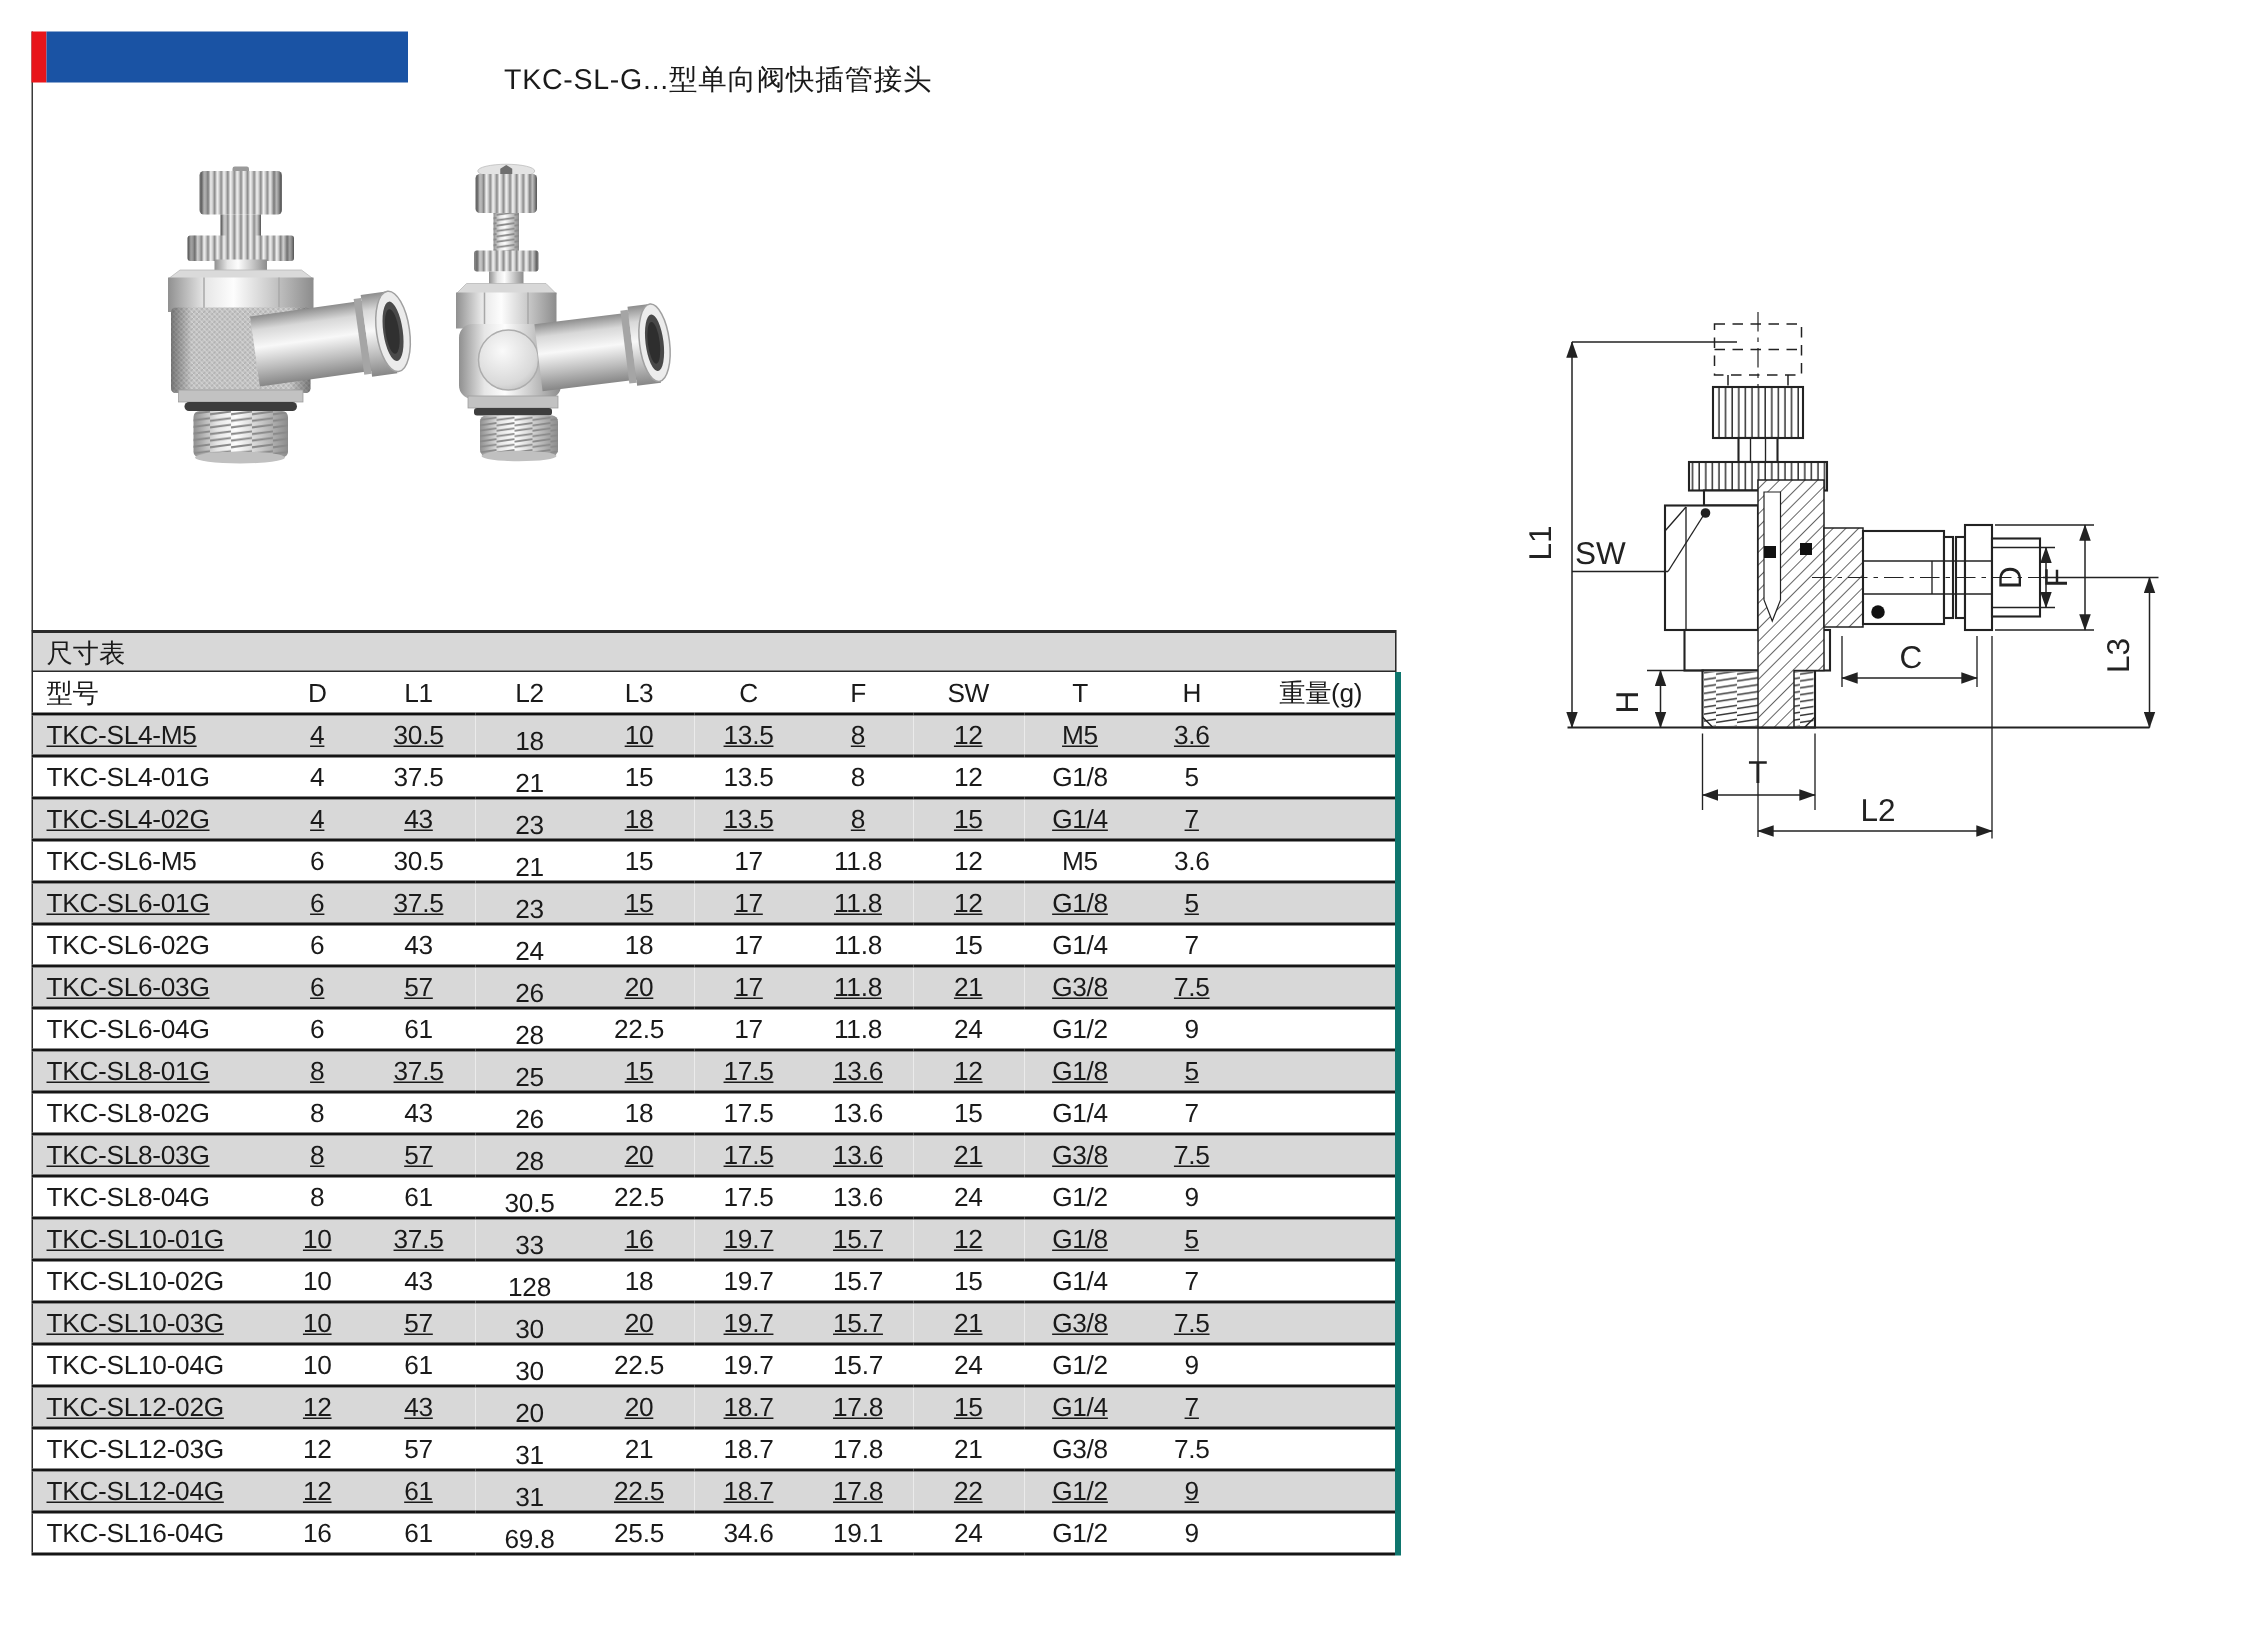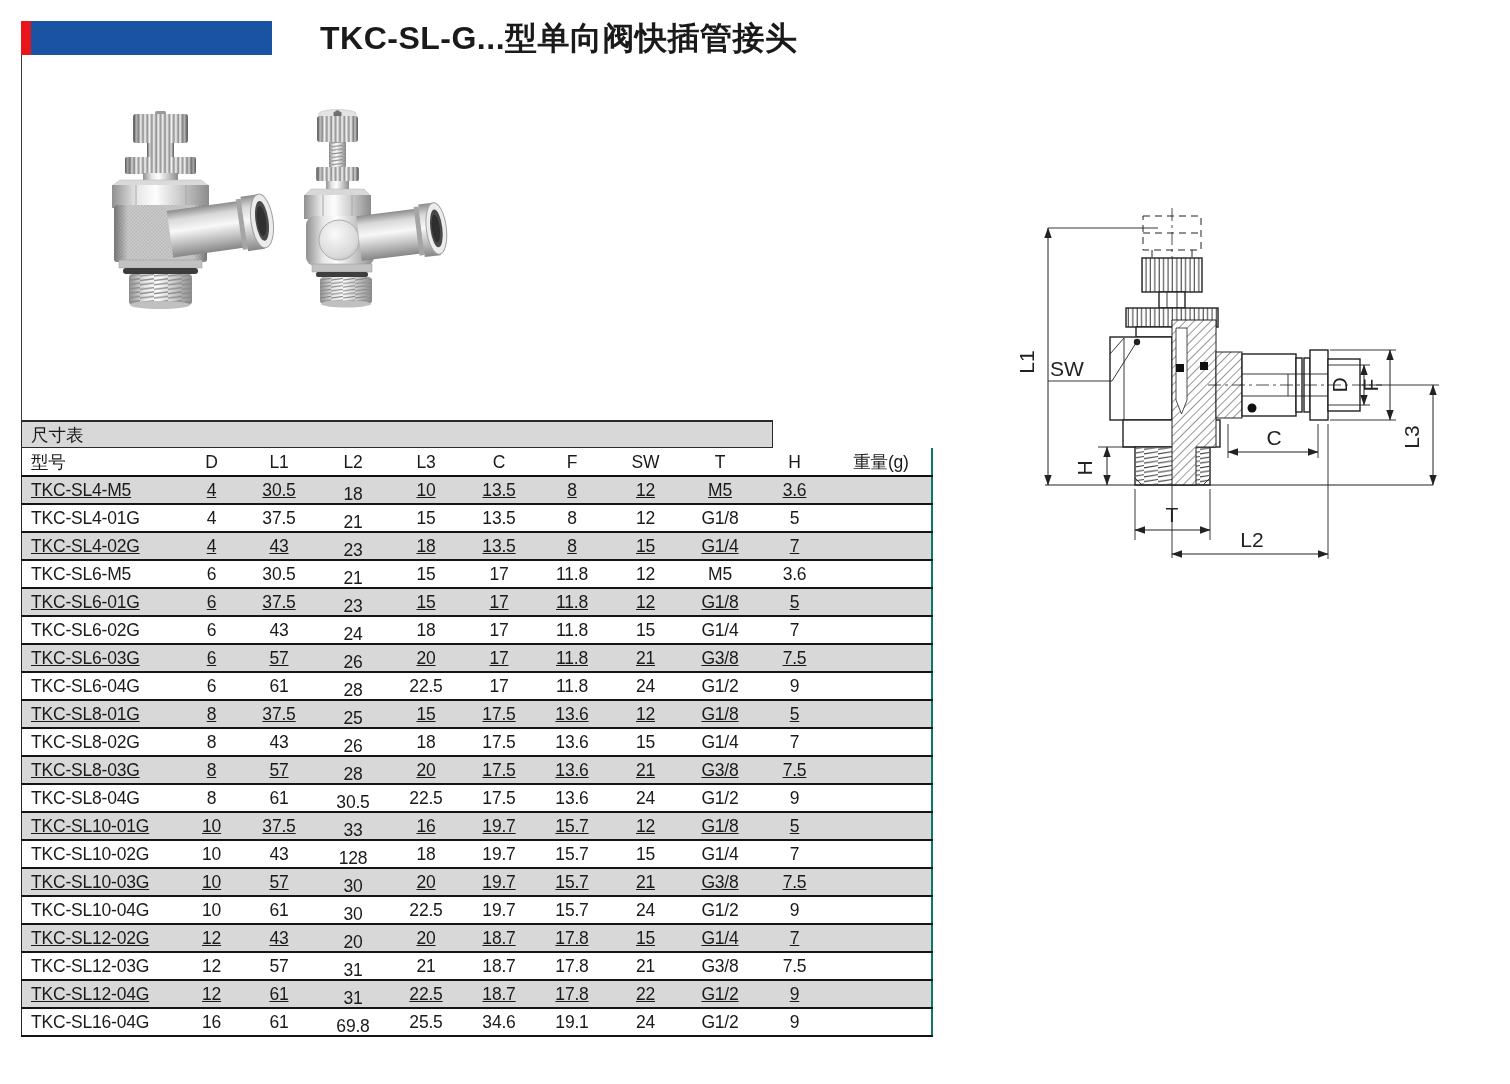--- a/index.html
+++ b/index.html
@@ -2,42 +2,42 @@
 <html style="--red: #e8151b; --blue: #1a53a4; --stripe: #d8d8d8;"><head>
 <meta charset="utf-8">
 <style>
   html,body{margin:0;padding:0;background:#fff;}
   .page{position:relative;width:1510px;height:1084px;background:#fff;overflow:hidden;
         font-family:"Liberation Sans",sans-serif;color:#1a1a1a;}
   
   .side-rule{position:absolute;left:21px;top:21px;width:1px;height:400px;background:#3a3a3a;}
   .red-accent{position:absolute;left:21px;top:21px;width:10px;height:34px;background:var(--red,#e8151b);}
   .blue-bar{position:absolute;left:31px;top:21px;width:241px;height:34px;background:var(--blue,#1a53a4);}
-  .title{position:absolute;left:320px;top:21px;margin:0;font-size:32px;font-weight:bold;
+  .title{position:absolute;left:320px;top:21px;margin:16px;font-size:19px;font-weight:normal;
          letter-spacing:.5px;line-height:34px;white-space:nowrap;}
   
   .photo{position:absolute;margin:0;}
   .photo-a{left:98px;top:110px;width:185px;height:200px;}
   .photo-b{left:295px;top:108px;width:175px;height:200px;}
   .drawing{position:absolute;left:990px;top:202px;width:485px;height:395px;}
   .drawing text{font-family:"Liberation Sans",sans-serif;font-size:21px;fill:#222;}
   .ol{fill:#fff;stroke:#222;stroke-width:1.4;}
   .thin{fill:none;stroke:#222;stroke-width:.9;}
   .hatched{fill:url(#hatch);stroke:#222;stroke-width:1;}
   .dash{fill:none;stroke:#222;stroke-width:1;stroke-dasharray:7 5;}
   .cline{fill:none;stroke:#222;stroke-width:.8;stroke-dasharray:13 4 3 4;}
   .ext{fill:none;stroke:#222;stroke-width:.9;}
   .dim{fill:none;stroke:#222;stroke-width:1;marker-start:url(#arr);marker-end:url(#arr);}
   
   .table-wrap{position:absolute;left:21px;top:420px;width:910px;}
-  .caption{box-sizing:border-box;width:752px;height:28px;background:var(--stripe,#d8d8d8);
+  .caption{box-sizing:border-box;width:910px;height:28px;background:var(--stripe,#d8d8d8);
            border:1px solid #2a2a2a;border-top-width:2px;padding-left:9px;
            font-size:17.5px;line-height:26px;}
   table{border-collapse:collapse;table-layout:fixed;width:910px;
-        border-left:1px solid #2a2a2a;border-right:2px solid #0f766e;}
+        border-left:1px solid #2a2a2a;border-right:4px solid #0f766e;}
   th,td{height:26px;line-height:26px;padding:0;font-size:17.5px;font-weight:normal;
         text-align:center;border-bottom:2px solid #151515;white-space:nowrap;
         overflow:hidden;letter-spacing:-.2px;}
   thead th{border-bottom:2.5px solid #111;height:27px;}
   tr.stripe{background:var(--stripe,#d8d8d8);text-decoration:underline;}
   .col-model{text-align:left;padding-left:9px;}
   .l2-offset{display:inline-block;transform:translateY(4px);}
 </style>
 </head>
 <body>

